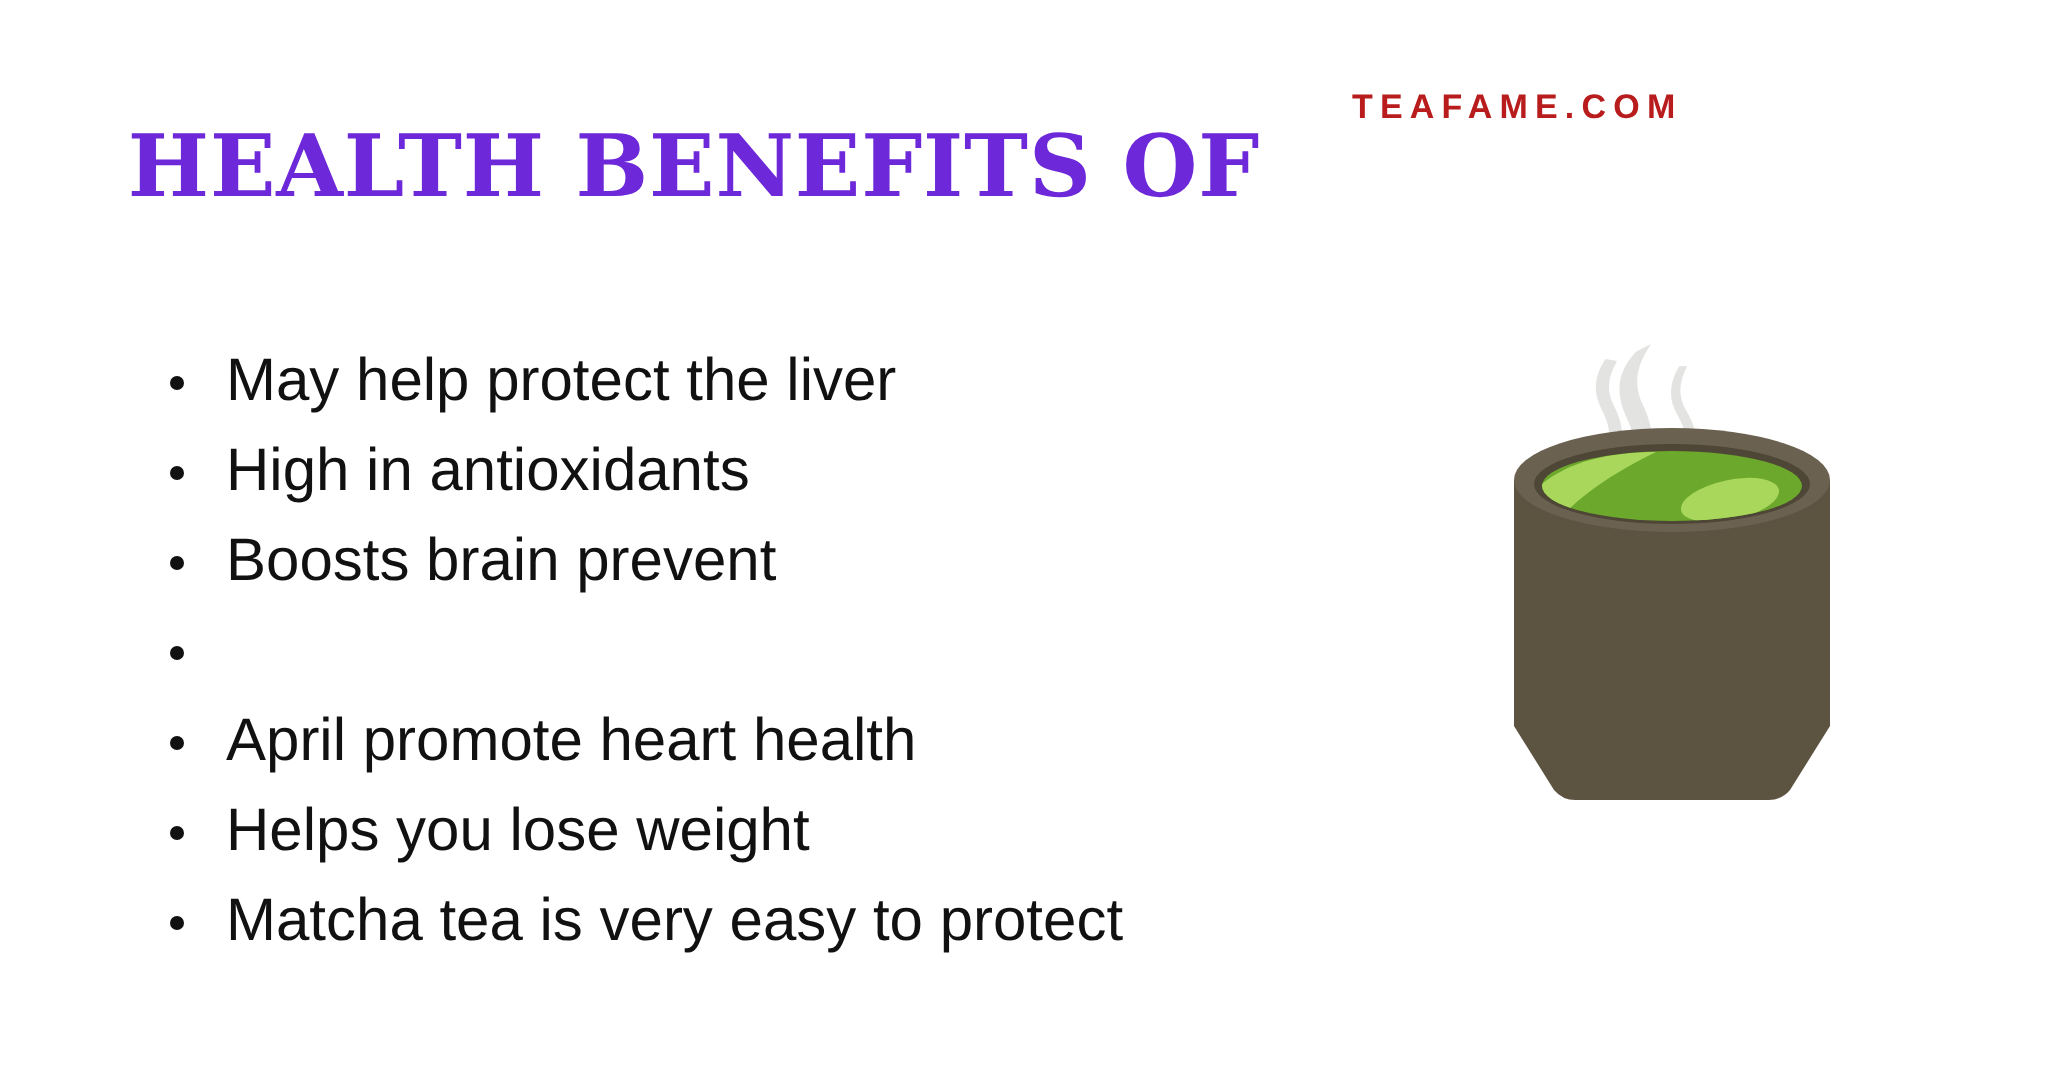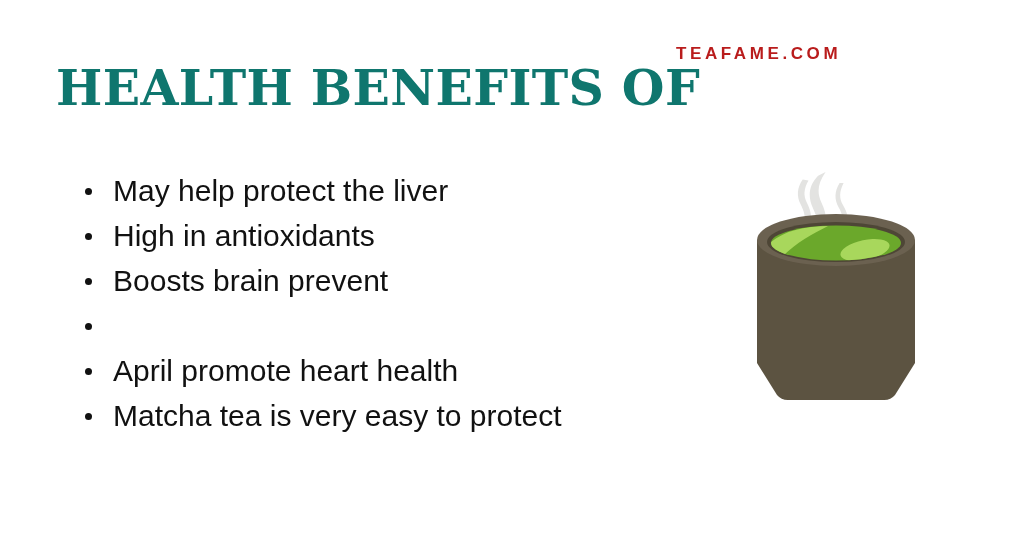--- a/index.html
+++ b/index.html
@@ -21,24 +21,24 @@
 
   
   .title {
     position: absolute;
     left: 56px;
     top: 30px;
     width: 582px;
     text-align: center;
     font-family: "DejaVu Serif", "Liberation Serif", serif;
     font-weight: bold;
-    font-size: 49px;
+    font-size: 43px;
     line-height: 50px;
     letter-spacing: 0.4px;
-    color: #0f766e;
+    color: #6d28d9;
     text-transform: uppercase;
   }
   .title-line {
     display: block;
     white-space: nowrap;
   }
 
   
   .brand {
     position: absolute;
@@ -123,20 +123,24 @@
     </li>
     <li class="benefit-item">
       <span class="benefit-bullet"></span>
     </li>
     <li class="benefit-item">
       <span class="benefit-bullet"></span>
       <span>April promote heart health</span>
     </li>
     <li class="benefit-item">
       <span class="benefit-bullet"></span>
+      <span>Helps you lose weight</span>
+    </li>
+    <li class="benefit-item">
+      <span class="benefit-bullet"></span>
       <span>Matcha tea is very easy to protect</span>
     </li>
   </ul>
 
   <div class="cup-illustration">
     <svg viewBox="0 0 200 272" xmlns="http://www.w3.org/2000/svg">
 
       <g fill="#E3E3E1">
         <path d="M72.5 20.5c-4.8 8.4-5.2 15.3-1.6 22.2 3.8 7.4 5.2 13.8 3.2 21.1-1.1 4.2-3.3 8.1-6.4 11.6l-4.4-1.2c2.7-3.6 4.4-7.2 5.1-11.1 1.2-6.5-0.3-12.1-3.8-18.9-4.1-8-3.6-16.4 2.1-24.7z"></path>
         <path d="M89.6 12c-7.7 11-9 20.4-4.2 30.4 5.6 11.7 6.2 21.7 1.6 31.6-2.4 5.2-6 10-10.9 14.5 1.9 3 5 5.4 9.3 7.2-9.4 1.7-16.3 0.4-20.8-3.8 6.4-4.7 10.9-9.6 13.6-14.8 4.6-8.7 4.3-17.2-0.9-28.2-6-12.6-4.5-23.6 4.8-33.2z"></path>

